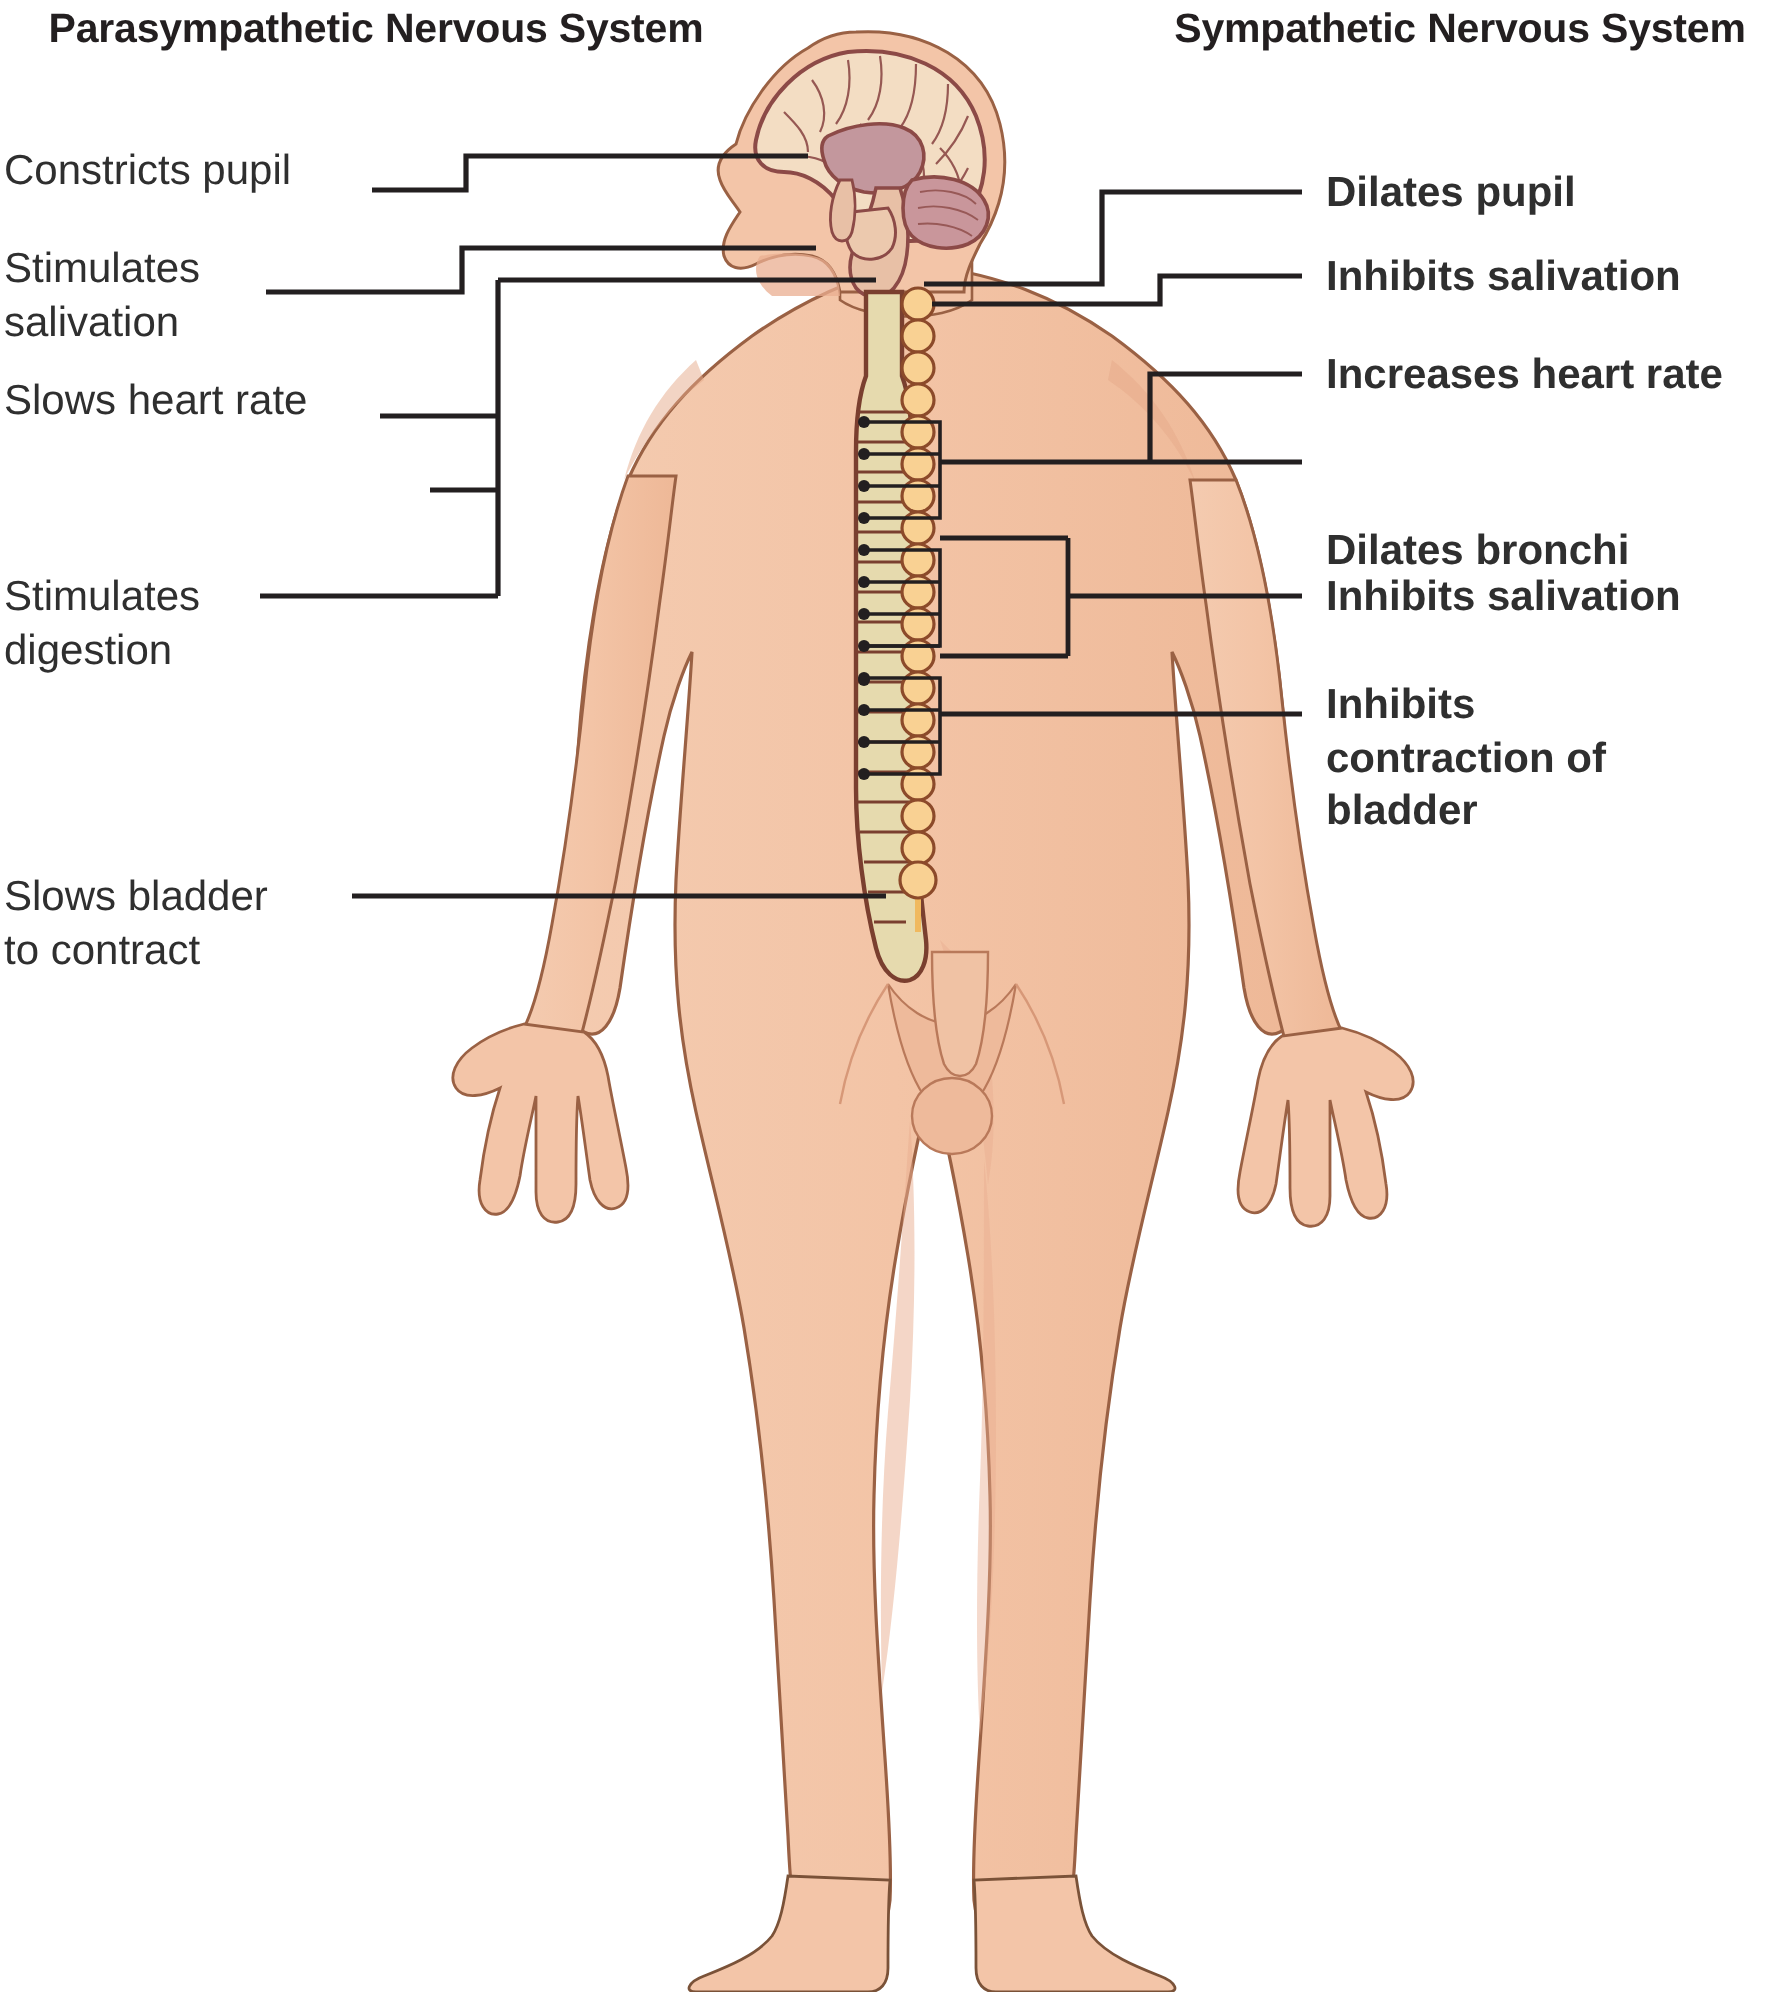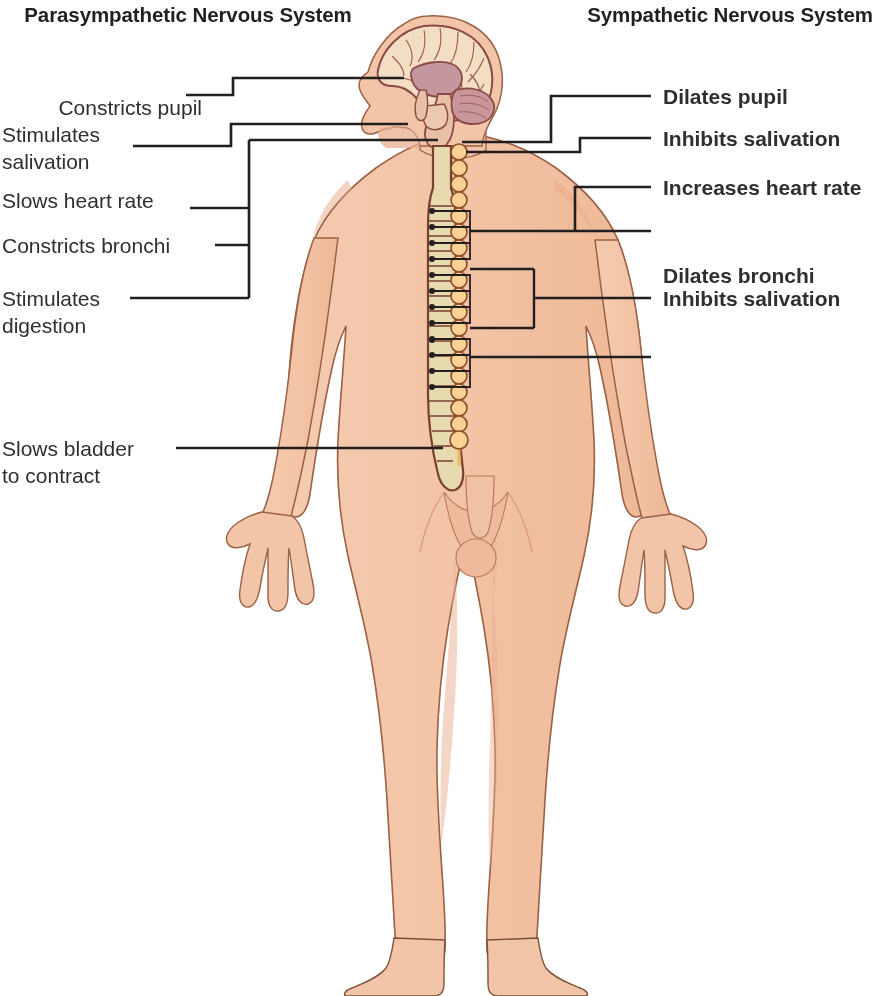--- a/index.html
+++ b/index.html
@@ -372,39 +372,41 @@
       <path d="M 432,371 L 470,371" stroke-width="1.8"></path>
     </g>
   </svg>
 
   <div class="heading" id="heading-para">Parasympathetic Nervous
 System</div>
 
   <div class="heading" id="heading-symp">Sympathetic Nervous
 System</div>
 
-  <div class="label left" style="left:2px; top:95px; width:200px;text-align:right;">Constricts pupil</div>
+  <div class="label left" style="left:2px; top:73px; width:200px;">Constricts pupil</div>
 
   <div class="label left" style="left:2px; top:122px; width:200px;">Stimulates
 salivation</div>
 
   <div class="label left" style="left:2px; top:188px; width:220px;">Slows heart rate</div>
 
-  <div class="label left" style="left:2px; top:233px; width:230px;">Constricts bronchi</div>
 
   <div class="label left" style="left:2px; top:286px; width:200px;">Stimulates
 digestion</div>
 
   <div class="label left" style="left:2px; top:436px; width:210px;">Slows bladder
 to contract</div>
 
   <div class="label right" style="left:663px; top:84px; width:230px;">Dilates pupil</div>
 
   <div class="label right" style="left:663px; top:126px; width:240px;">Inhibits salivation</div>
 
   <div class="label right" style="left:663px; top:175px; width:240px;">Increases heart rate</div>
 
   <div class="label right" style="left:663px; top:219px; width:230px;margin-top:44px;">Dilates bronchi</div>
 
   <div class="label right" style="left:663px; top:286px; width:230px;">Inhibits salivation</div>
 
+  <div class="label right" style="left:663px; top:340px; width:220px;">Inhibits
+contraction of
+bladder</div>
 
 </div>
 
 </body></html>

